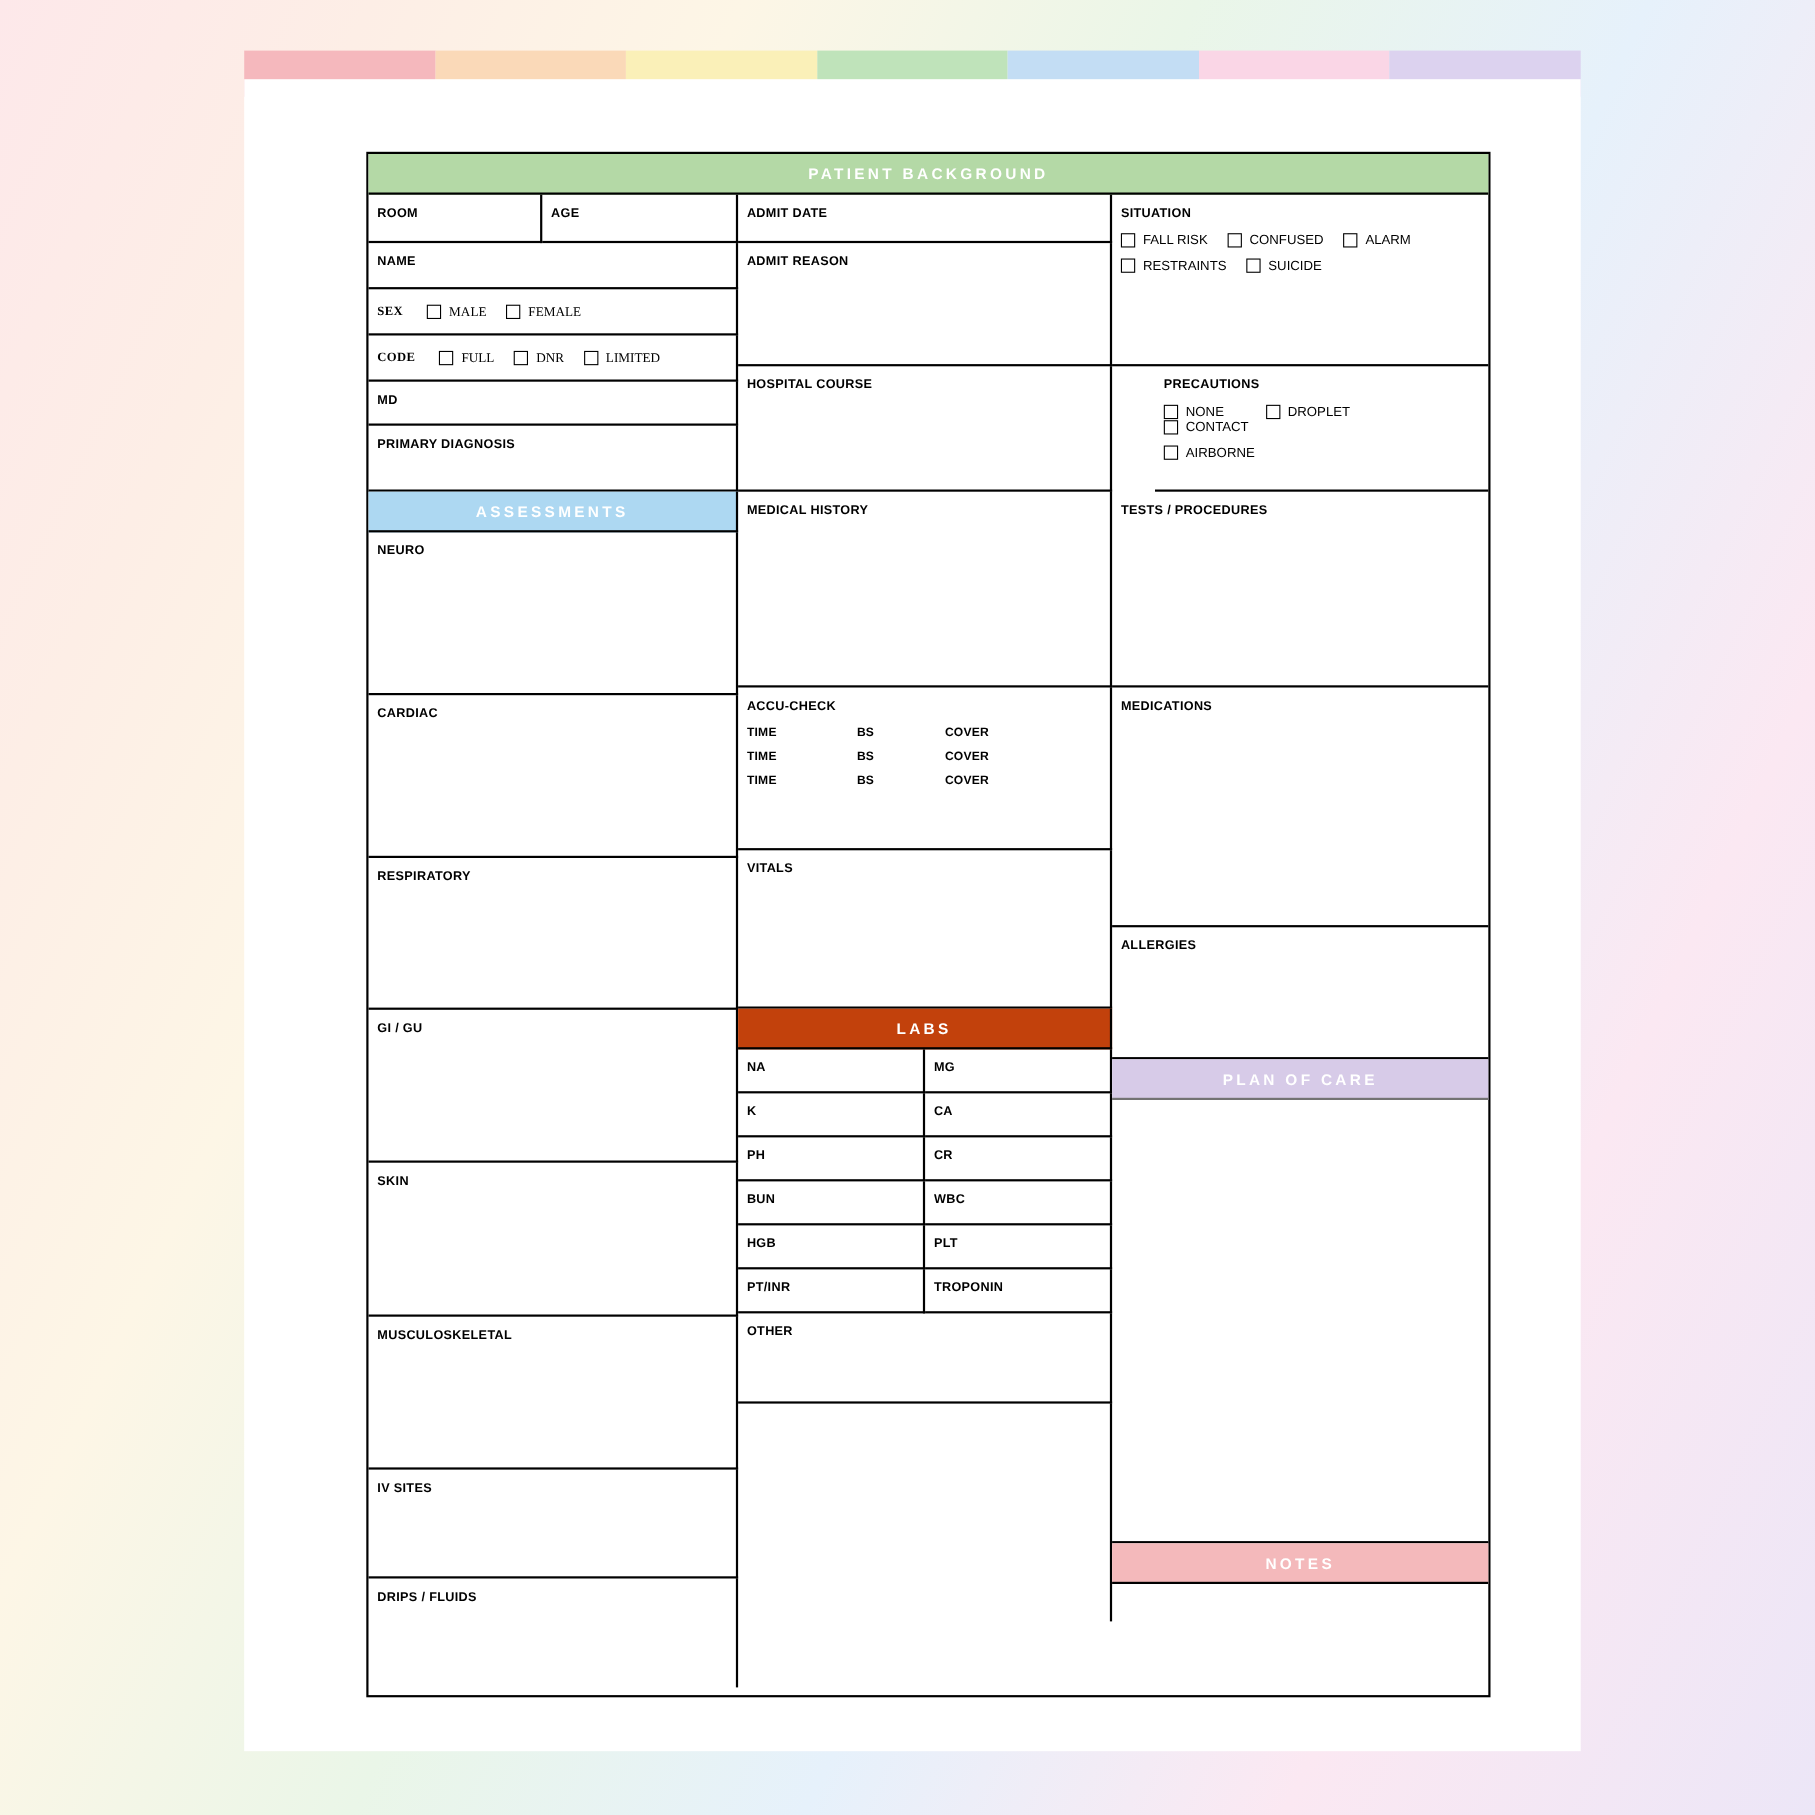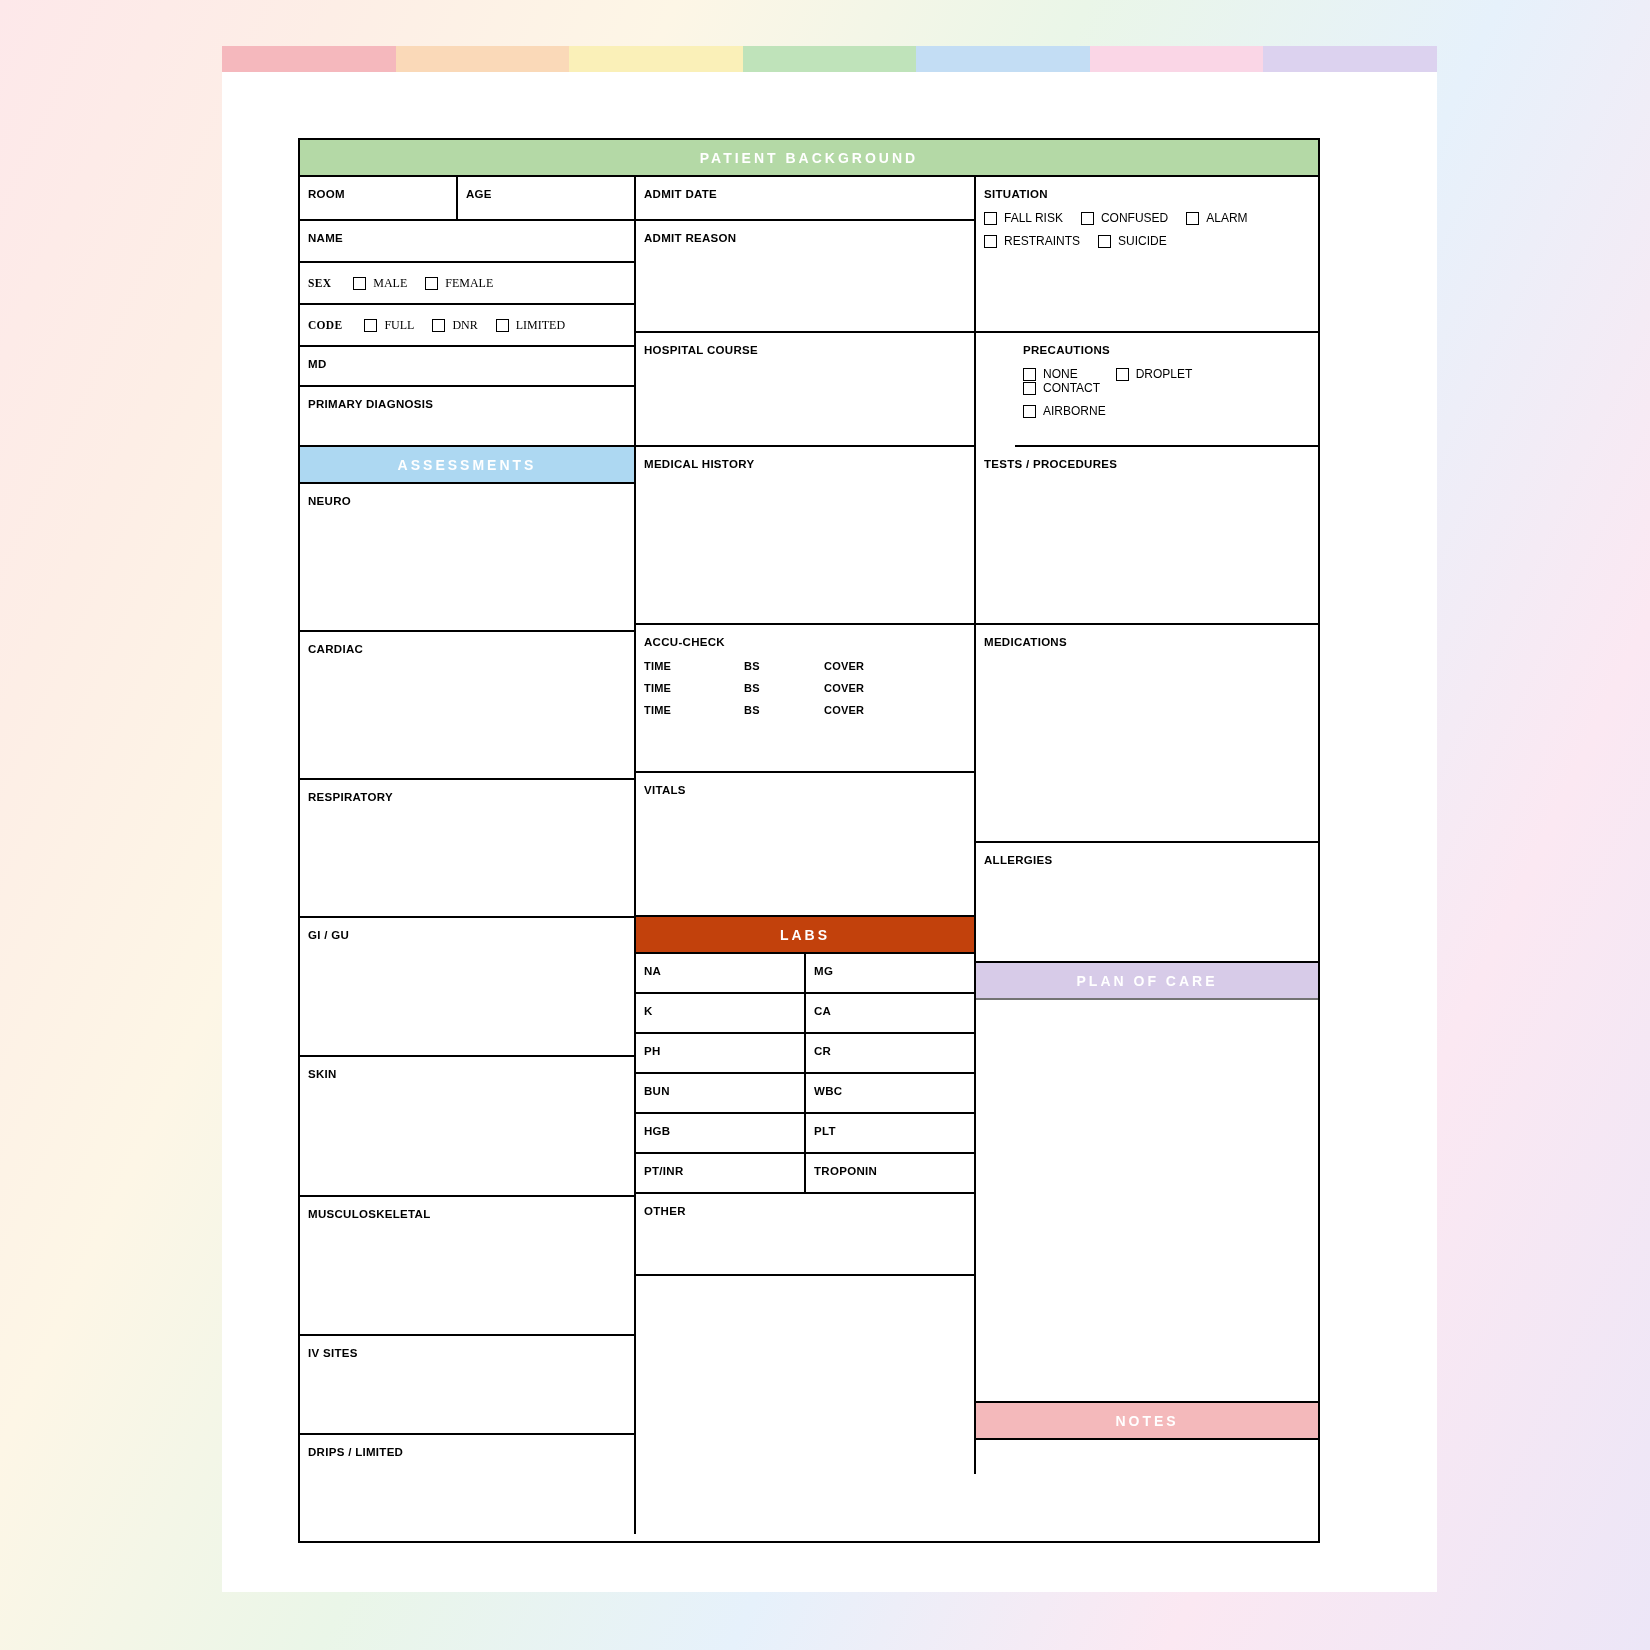--- a/index.html
+++ b/index.html
@@ -18,21 +18,21 @@
   }
   .rainbow{
     position:absolute;
     left:222px; top:46px;
     width:1215px; height:42px;
     display:flex;
   }
   .rainbow div{flex:1 1 0;}
   .sheet{
     position:absolute;
-    left:298px; top:138px;
+    left:333px; top:138px;
     width:1022px; height:1405px;
     border:2px solid #000;
     box-sizing:border-box;
     display:flex;
     flex-direction:column;
   }
   .band{
     color:#ffffff;
     font-size:14px;
     font-weight:bold;
@@ -234,21 +234,21 @@
       <div class="cell" style="height:140px;">
         <span class="lbl">SKIN</span>
       </div>
       <div class="cell" style="height:139px;">
         <span class="lbl">MUSCULOSKELETAL</span>
       </div>
       <div class="cell" style="height:99px;">
         <span class="lbl">IV SITES</span>
       </div>
       <div class="cell nb-b" style="height:99px;">
-        <span class="lbl">DRIPS / LIMITED</span>
+        <span class="lbl">DRIPS / FLUIDS</span>
       </div>
     </div>
 
     <div class="colB">
       <div class="cell" style="height:178px;">
         <span class="lbl">MEDICAL HISTORY</span>
       </div>
       <div class="cell" style="height:148px;">
         <span class="lbl">ACCU-CHECK</span>
         <div class="accu-row">

